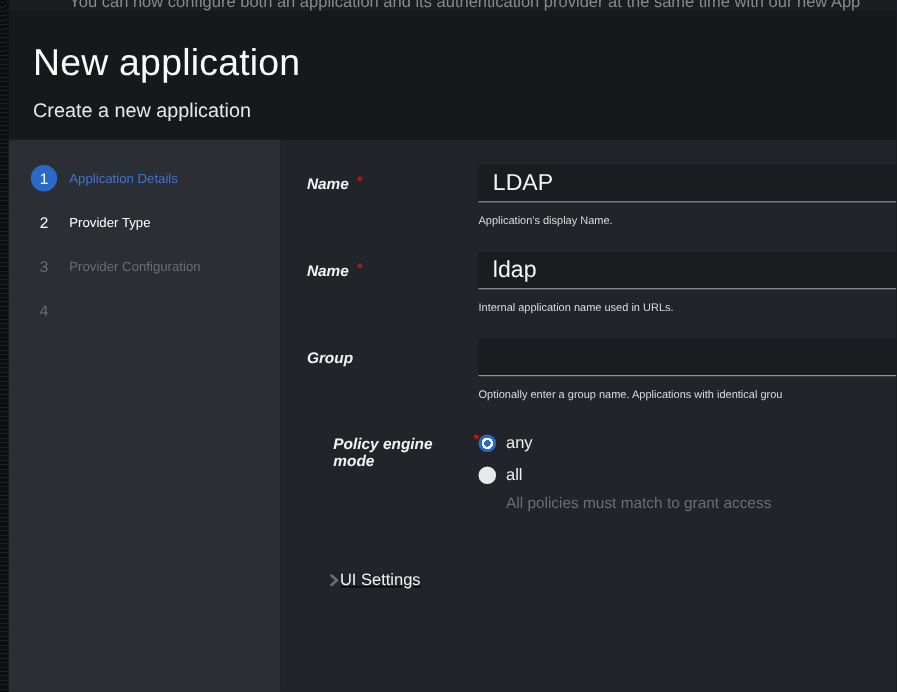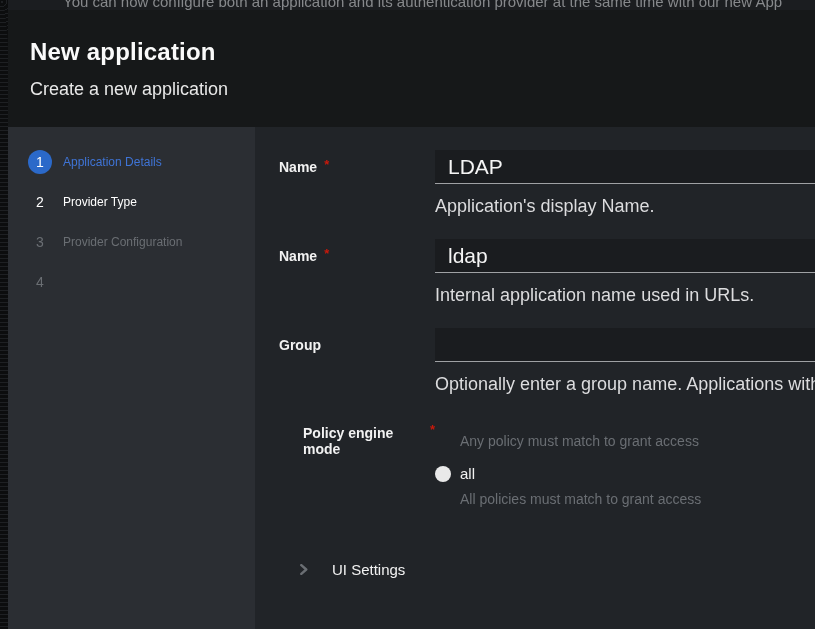--- a/index.html
+++ b/index.html
@@ -44,21 +44,21 @@
   
   .modal{
     position:absolute;top:10px;left:8px;right:0;bottom:0;
     display:flex;flex-direction:column;background:var(--header-bg);
   }
   .modal-header{
     height:117px;flex:0 0 117px;background:var(--header-bg);
     padding:28px 24px 0 22px;
   }
   .modal-title{
-    color:#fafafa;font-size:24px;font-weight:700;letter-spacing:.2px;
+    color:#fafafa;font-size:34px;font-weight:400;letter-spacing:.2px;
   }
   .modal-subtitle{
     margin-top:13px;color:#e8e8e8;font-size:18px;font-weight:400;
   }
   .modal-body{flex:1;display:flex;min-height:0;}
   
   .wizard-nav{
     width:247px;flex:0 0 247px;background:var(--sidebar-bg);
     padding-top:15px;
   }
@@ -79,32 +79,32 @@
   
   .content{
     flex:1;background:var(--content-bg);
     padding:23px 0 0 24px;overflow:hidden;position:relative;
   }
   .field-row{
     display:grid;grid-template-columns:156px 1fr;margin-bottom:22px;
   }
   .field-label{
     display:flex;align-items:center;height:34px;
-    font-size:14px;font-weight:700;color:var(--text-white);gap:7px;
+    font-size:14px;font-weight:700;color:var(--text-white);gap:7px;font-style:italic;
   }
   .req{color:var(--required-red);font-size:13px;position:relative;top:-3px;}
   .field-control input{
     display:block;width:100%;height:34px;
     background:var(--input-bg);border:none;
     border-bottom:1px solid var(--input-border);
     color:#f5f5f5;font-size:21px;padding:0 0 0 13px;
     font-family:"Liberation Sans", sans-serif;outline:none;
   }
   .field-help{
-    margin-top:12px;font-size:18px;color:var(--text-help);
+    margin-top:12px;font-size:10px;color:var(--text-help);
     white-space:nowrap;overflow:hidden;
   }
   
   .policy-row{margin-top:29px;margin-bottom:0;}
   .policy-row .field-label{height:18px;align-items:flex-start;padding-top:1px;padding-left:24px;}
   .radio-option{margin-bottom:12px;}
   .radio-line{display:flex;align-items:center;gap:9px;cursor:pointer;}
   .radio{
     width:16px;height:16px;border-radius:50%;flex:0 0 16px;
   }
@@ -114,21 +114,21 @@
   }
   .radio.unchecked{background:#e9e9e9;}
   .radio-label{font-size:15px;color:#f0f0f0;}
   .radio-help{
     margin:9px 0 16px 25px;font-size:14px;color:var(--text-muted);
     white-space:nowrap;
   }
   
   .expander{
     margin-top:38px;display:flex;align-items:center;
-    padding-left:19px;gap:23px;cursor:pointer;
+    padding-left:19px;cursor:pointer;text-decoration:underline;
   }
   .chevron{
     width:11px;height:11px;display:inline-flex;color:var(--text-muted);
   }
   .chevron svg{width:11px;height:11px;display:block;}
   .expander-label{font-size:15px;color:var(--text-white);}
 </style>
 </head>
 <body>
 
@@ -199,21 +199,24 @@
         </div>
       </div>
 
       <div class="field-row policy-row">
         <div class="field-label">
           <span>Policy engine mode</span>
             <span class="req">*</span>
         </div>
         <div class="field-control">
           <div class="radio-option">
-            <div class="radio-help">Any policy must match to grant access</div>
+            <div class="radio-line">
+              <span class="radio checked"></span>
+              <span class="radio-label">any</span>
+            </div>
           </div>
           <div class="radio-option">
             <div class="radio-line">
               <span class="radio unchecked"></span>
               <span class="radio-label">all</span>
             </div>
             <div class="radio-help">All policies must match to grant access</div>
           </div>
         </div>
       </div>

